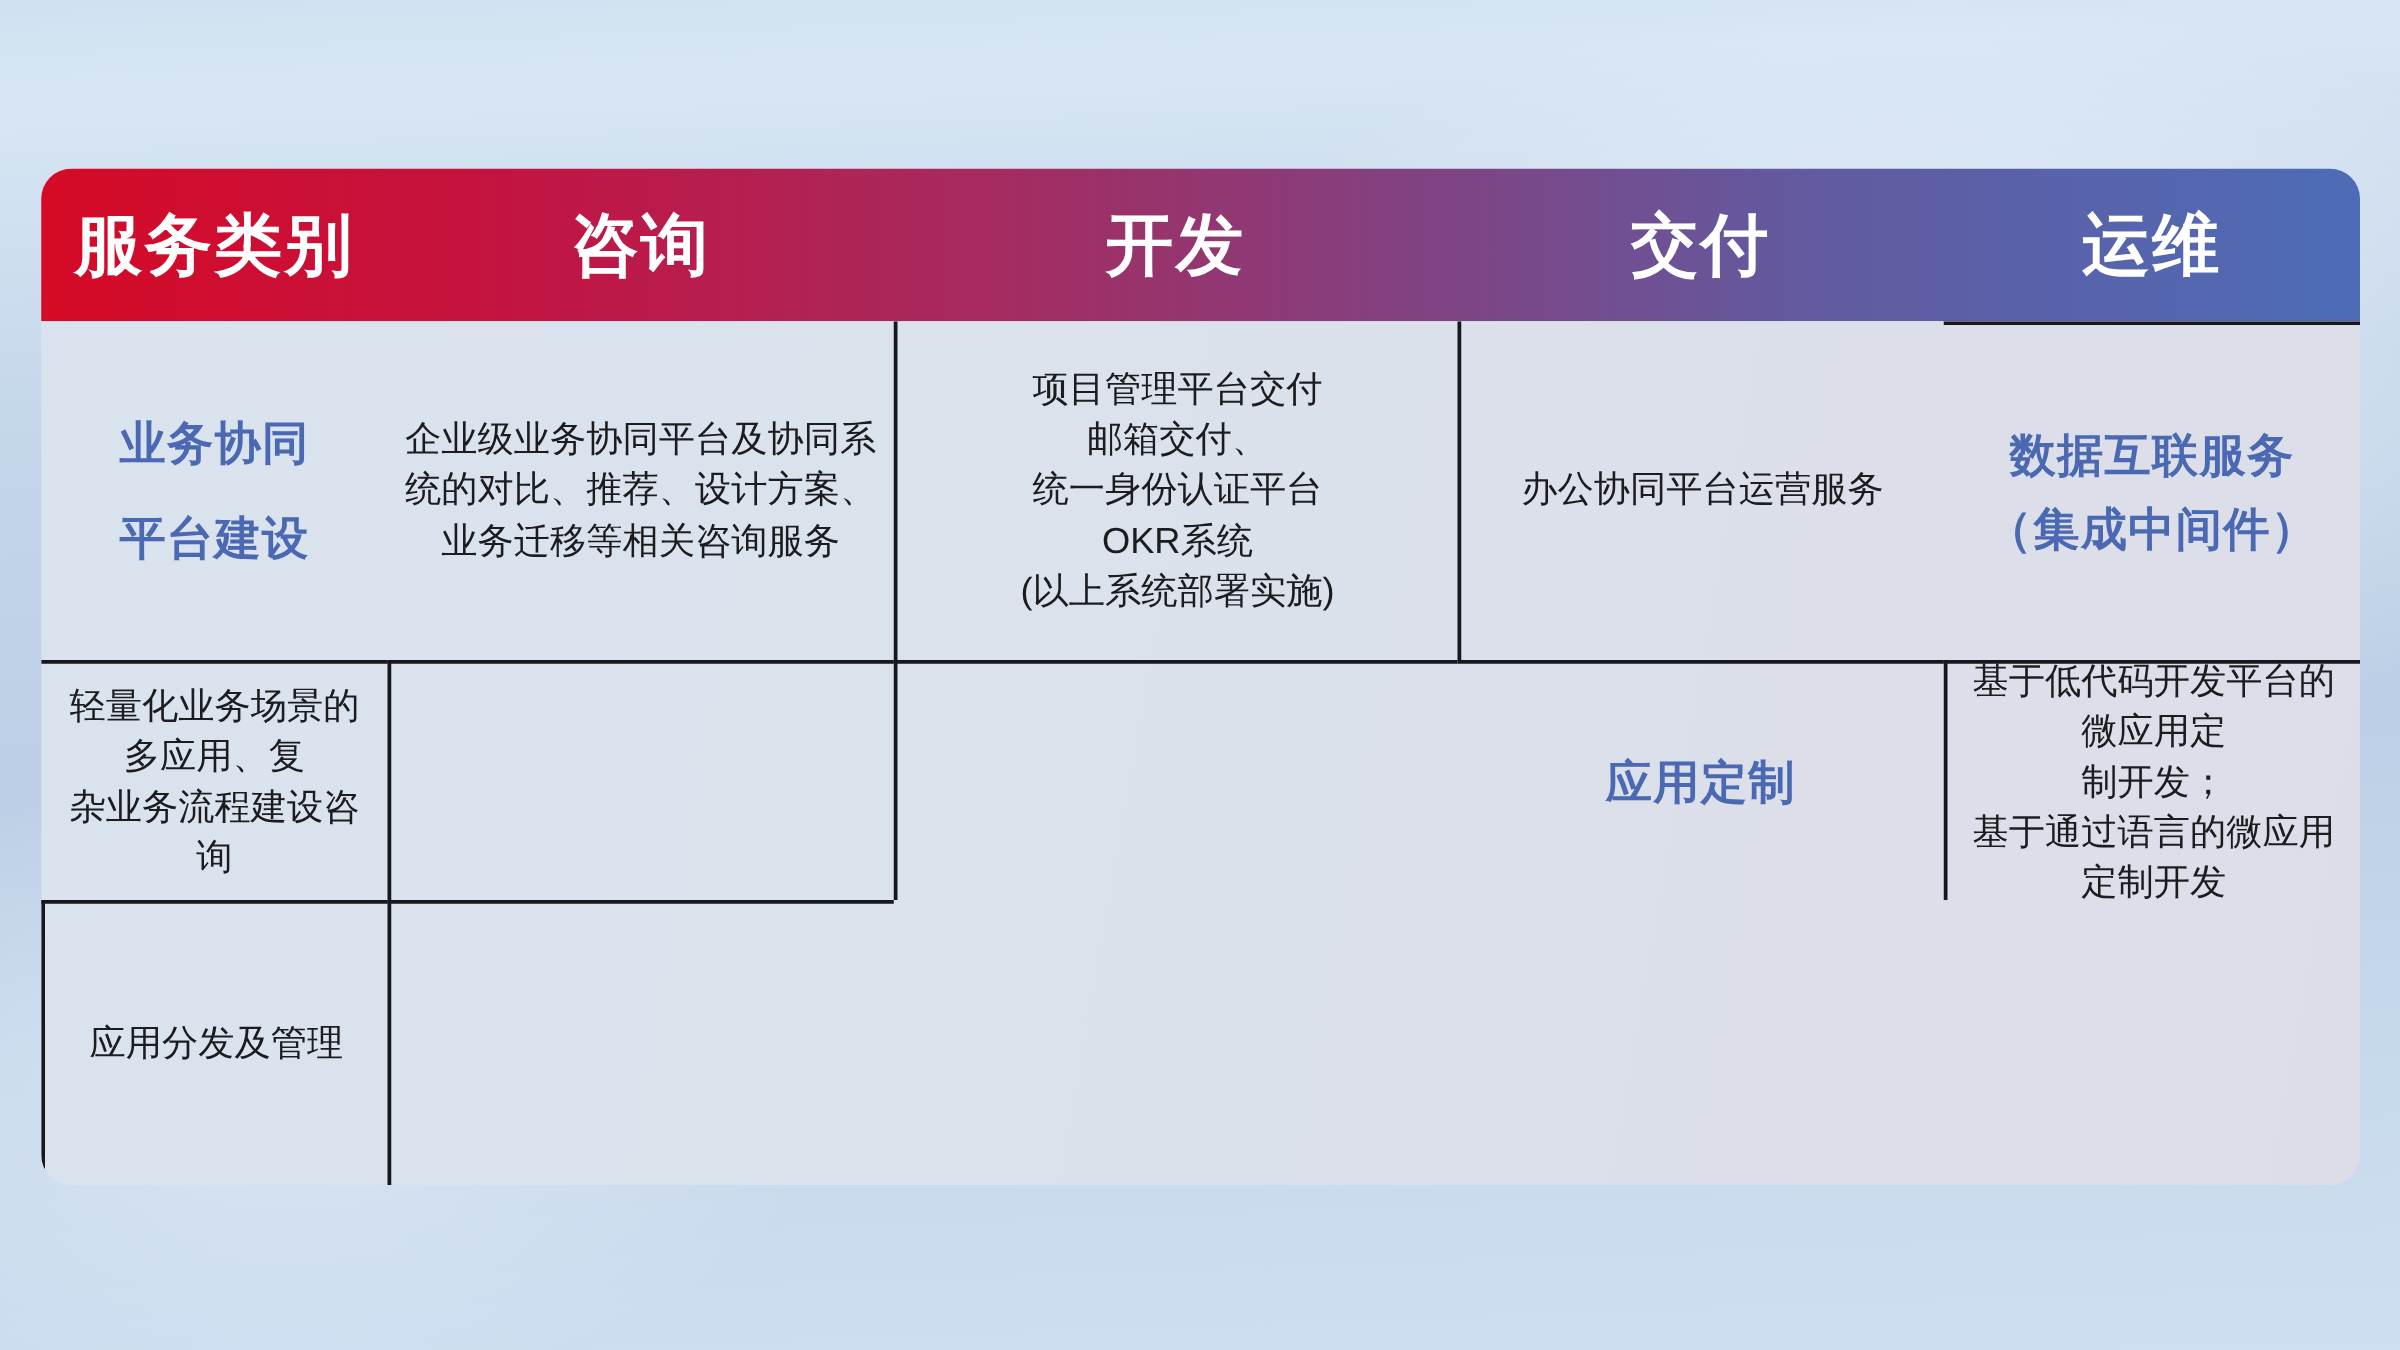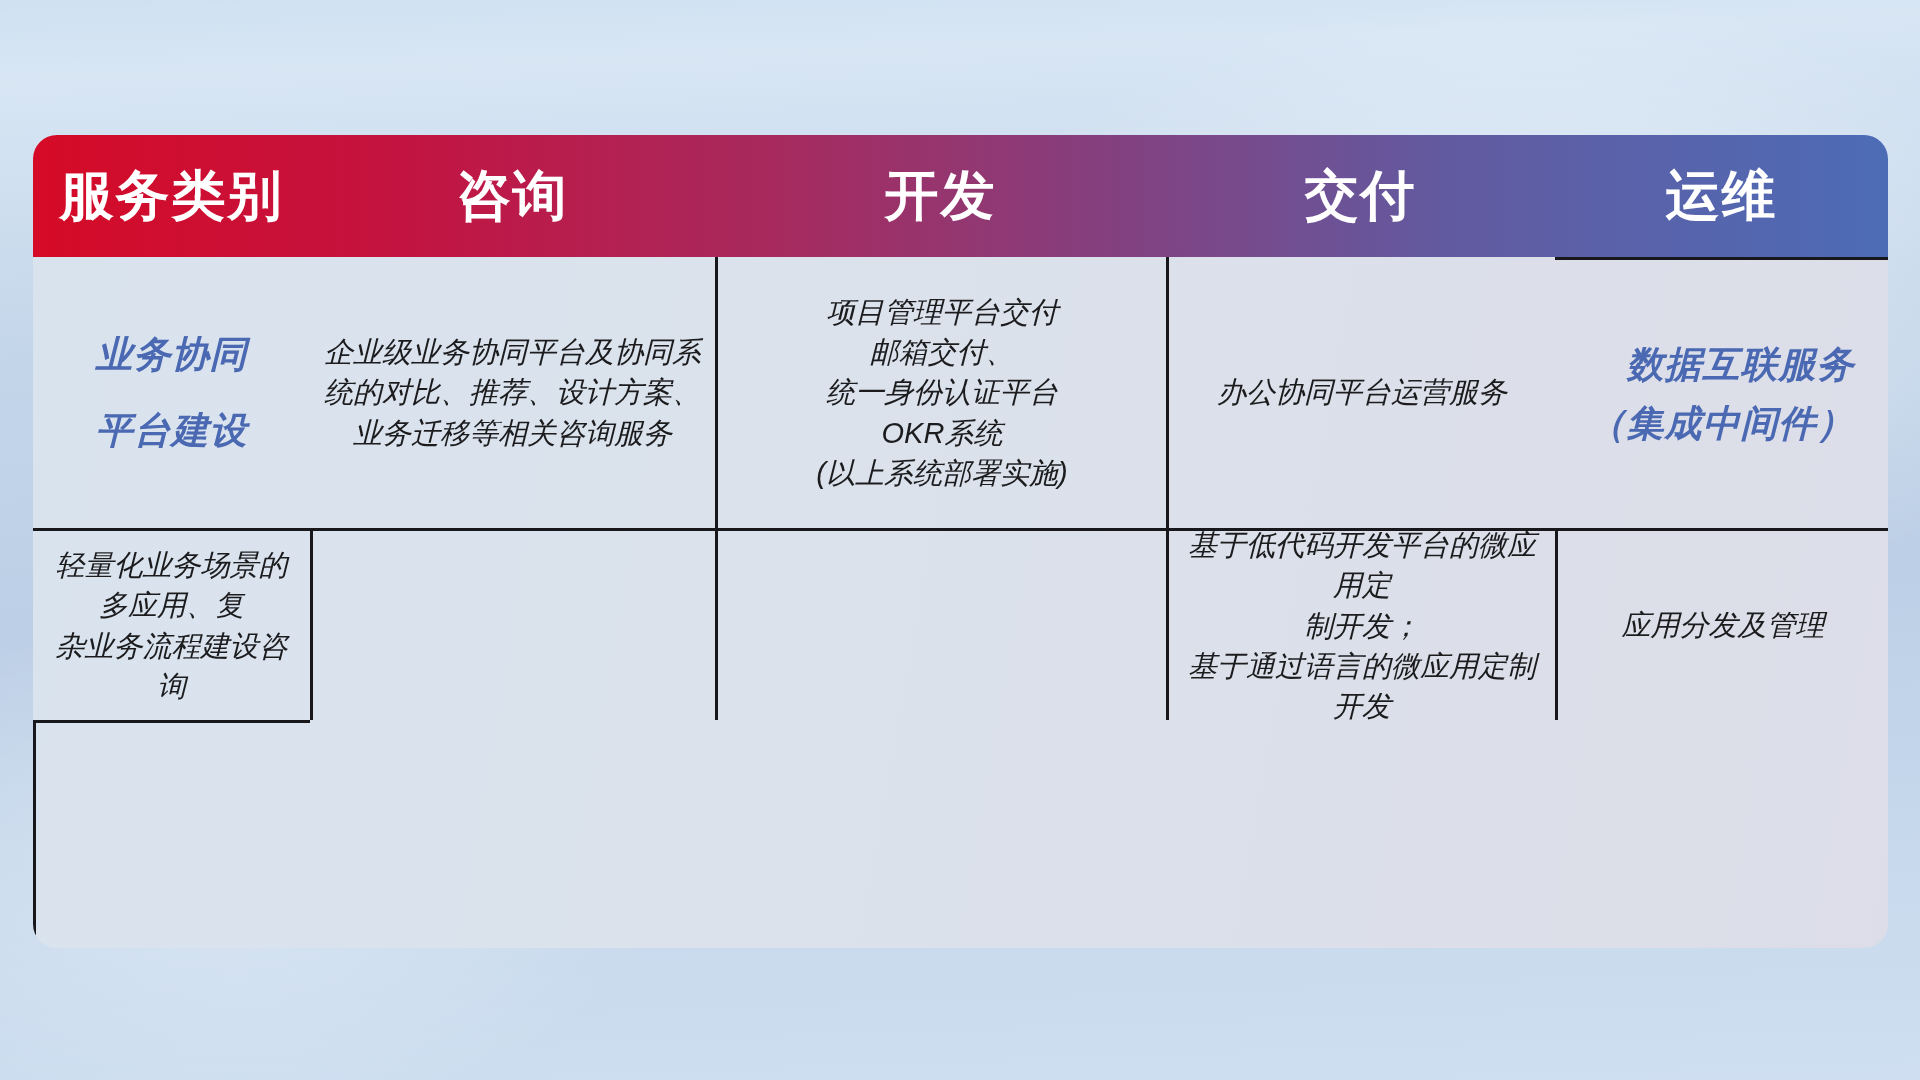--- a/index.html
+++ b/index.html
@@ -35,26 +35,25 @@
     background:linear-gradient(100deg,#d9e3ee 0%, #dbe2ec 45%, #dcdfe9 75%, #dcdde8 100%);
     overflow:hidden;
   }
   .cell{
     box-sizing:border-box;
     display:flex;align-items:center;justify-content:center;
     text-align:center;
     padding:6px 12px;
     font-size:29px;line-height:1.38;color:#1c1c1e;
     white-space:pre-line;
-    font-style:italic;
   }
   .bl{border-left:3px solid #17171c;}
   .bt{border-top:3px solid #17171c;}
   .cat{
-    color:#4a69b2;font-weight:700;font-size:37px;letter-spacing:1px;text-align:right;
+    color:#4a69b2;font-weight:700;font-size:37px;letter-spacing:1px;
   }
   .lh-wide{line-height:2.05;}
   .lh-mid{line-height:1.6;}
 </style>
 </head>
 <body>
 
 <div class="stage">
   <div class="svc-table">
 
@@ -80,20 +79,21 @@
 (以上系统部署实施)</div>
       <div class="cell bl">办公协同平台运营服务</div>
 
       <div class="cell cat lh-mid bt">数据互联服务
 （集成中间件）</div>
       <div class="cell bt">轻量化业务场景的多应用、复
 杂业务流程建设咨询</div>
       <div class="cell bl bt"></div>
       <div class="cell bl bt"></div>
 
+      <div class="cell cat bt">应用定制</div>
       <div class="cell bl bt">基于低代码开发平台的微应用定
 制开发；
 基于通过语言的微应用定制开发</div>
       <div class="cell bl bt">应用分发及管理</div>
       <div class="cell bl bt"></div>
     </div>
 
   </div>
 </div>
 

